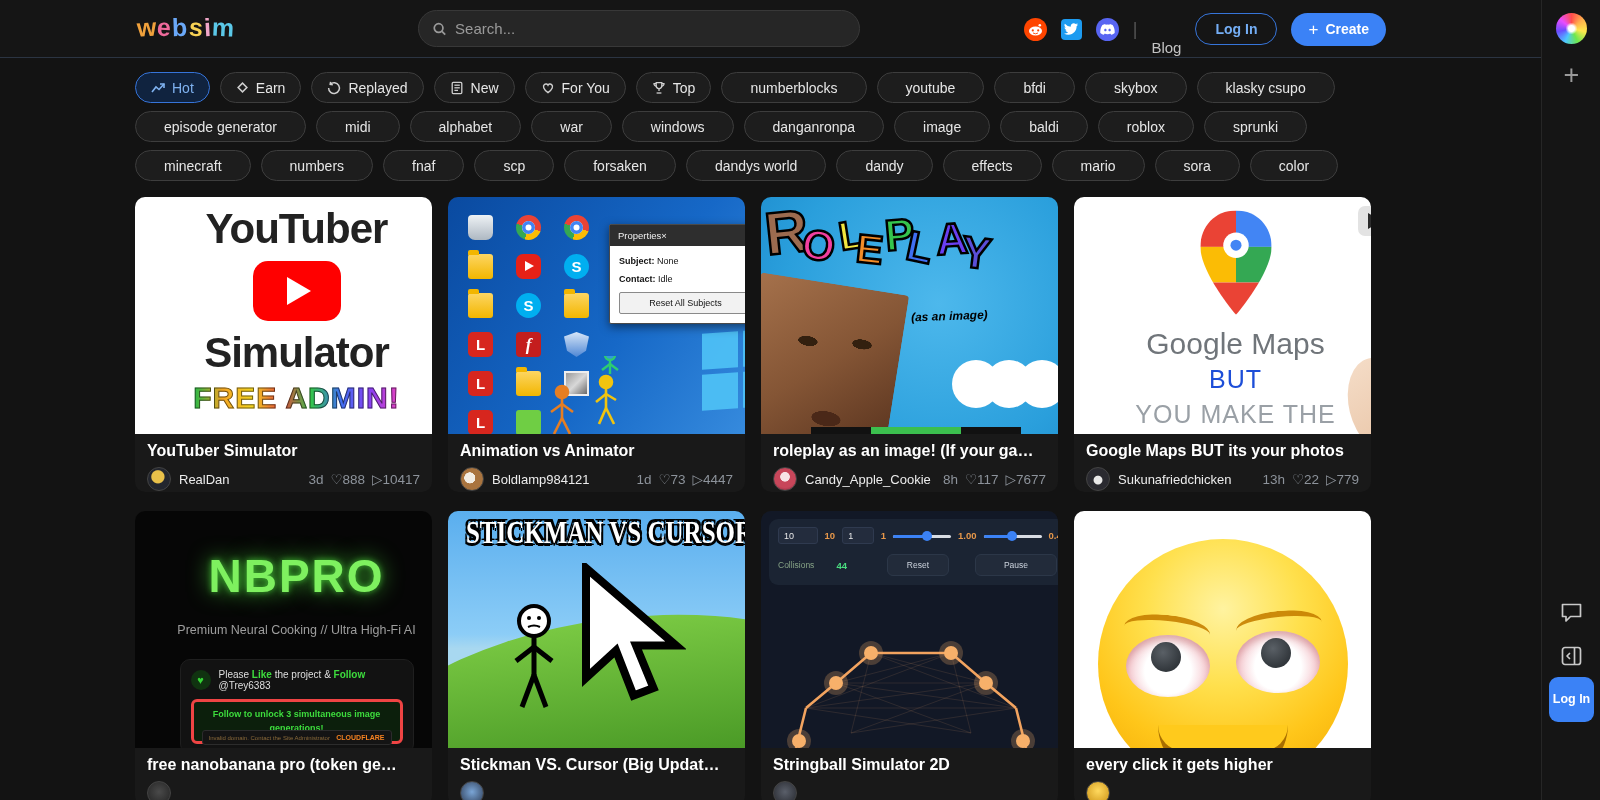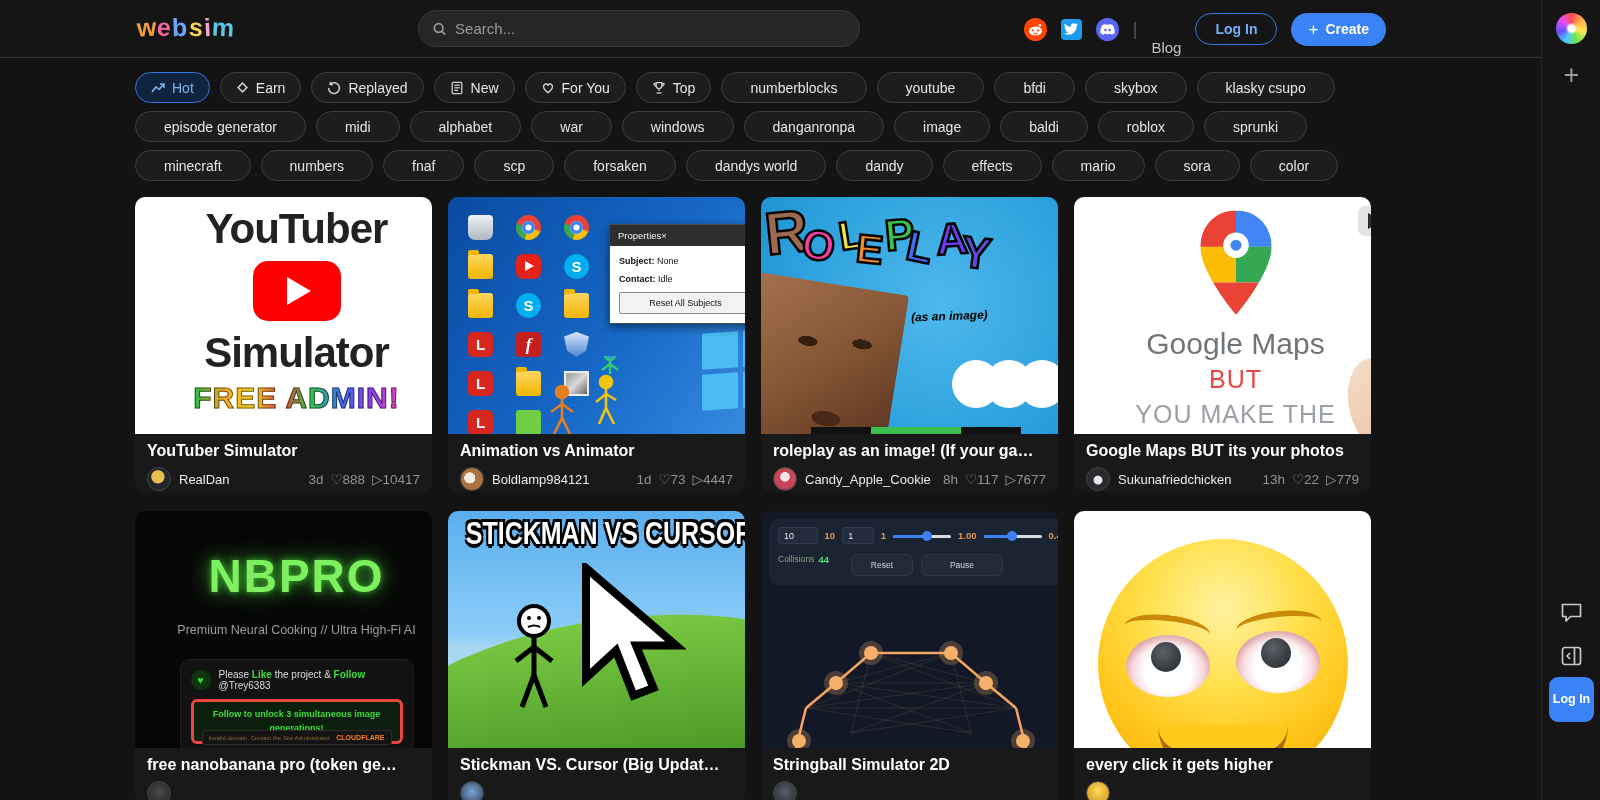--- a/index.html
+++ b/index.html
@@ -127,21 +127,21 @@
       radial-gradient(ellipse 24px 12px at 58% 80%, #4a2818 60%, transparent 62%),
       linear-gradient(140deg,#a5714b 0%,#845535 50%,#56311d 100%); }
   .rp-bubbles { position:absolute; right:18px; bottom:26px; display:flex; }
   .rp-bubbles i { width:48px; height:48px; background:#fff; border-radius:50%; margin-left:-15px; }
   .rp-bar { position:absolute; left:110px; bottom:0; width:90px; height:7px; background:#3bbf4e;
     box-shadow:-60px 0 0 #111,60px 0 0 #111; }
 
   
   .t-gm { background:#fff; text-align:center; }
   .gm-brand { font-size:30px; color:#70757a; margin-top:4px; letter-spacing:0; }
-  .gm-but { font-size:25px; color:#ef4444; margin-top:4px; letter-spacing:1px; }
+  .gm-but { font-size:25px; color:#1d4ed8; margin-top:4px; letter-spacing:1px; }
   .gm-line3 { font-size:25px; color:#9aa0a6; margin-top:6px; letter-spacing:1px; }
   .gm-thumbph { position:absolute; right:-14px; top:160px; width:62px; height:96px;
     background:linear-gradient(160deg,#f5ddc8,#e8c3a4); border-radius:50%; transform:rotate(-14deg); }
   .playov { position:absolute; top:9px; right:9px; width:30px; height:30px; background:#e3e3e3;
     border-radius:7px; display:flex; align-items:center; justify-content:center; }
   .playov::after { content:""; border-left:13px solid #2b2b2b; border-top:8px solid transparent;
     border-bottom:8px solid transparent; margin-left:3px; }
 
   
   .t-nb { background:#060606; text-align:center; }
@@ -156,21 +156,21 @@
   .nb-green { color:#3ddc3d; font-weight:bold; }
   .nb-unlock { margin-top:8px; background:#0c1f0c; border:3px solid #ef4444; border-radius:6px;
     padding:6px 8px; font-size:9px; color:#3ddc3d; font-weight:bold; text-align:center; line-height:1.5; }
   .nb-foot { position:absolute; left:50%; transform:translateX(-50%); bottom:3px; width:190px;
     background:#141414; border:1px solid #2c2c2c; border-radius:3px; padding:3px 6px;
     display:flex; align-items:center; justify-content:space-between; }
   .nb-foot .note { font-size:6px; color:#8a6a3a; }
   .nb-foot .cf { font-size:7px; color:#f48120; font-weight:bold; }
 
   
-  .t-sc { background:linear-gradient(#5aaeee 0%,#8ccdf7 52%,#a8d8f0 58%); }
+  .t-sc { background:linear-gradient(#5aaeee 0%,#8ccdf7 52%,#a8d8f0 58%);font-family:Liberation Serif, serif; }
   .sc-hill { position:absolute; left:-30%; bottom:-55%; width:170%; height:110%;
     background:linear-gradient(#7ac943,#3e8e1f 70%); border-radius:50%; transform:rotate(-7deg); }
   .sc-banner { position:absolute; top:4px; left:0; right:0; text-align:center; font-size:25px;
     font-weight:bold; color:#fff; letter-spacing:0px; transform:scaleY(1.25); transform-origin:top;
     text-shadow:2px 2px 0 #000,-2px 2px 0 #000,2px -2px 0 #000,-2px -2px 0 #000,0 3px 0 #000; }
   .sc-cursor { position:absolute; left:128px; top:52px; }
   .sc-man { position:absolute; left:54px; top:92px; }
 
   
   .t-sb { background:#121826; }
@@ -178,21 +178,21 @@
     border-radius:9px; padding:8px 9px 9px; }
   .sb-r1 { display:flex; align-items:center; gap:7px; }
   .sb-input { width:56px; height:17px; background:#232c3d; border:1px solid #2f3a4f; border-radius:3px;
     color:#e8e8e8; font-size:9px; display:flex; align-items:center; padding-left:5px; }
   .sb-input.small { width:44px; }
   .sb-num { color:#e8984a; font-size:9.5px; font-weight:bold; }
   .sb-slider { position:relative; width:58px; height:10px; flex:none; }
   .sb-slider .trk { position:absolute; top:4px; left:0; right:0; height:3.5px; border-radius:2px; background:#d8dce3; }
   .sb-slider .fil { position:absolute; top:4px; left:0; height:3.5px; border-radius:2px; background:#3b82f6; }
   .sb-slider .knb { position:absolute; top:0; width:10px; height:10px; border-radius:50%; background:#3b82f6; }
-  .sb-r2 { display:flex; gap:8px; margin-top:10px; }
+  .sb-r2 { display:flex; align-items:center; gap:26px; margin-top:10px; }
   .sb-col { color:#86a386; font-size:8.5px; }
   .sb-colv { color:#4ade80; font-size:9.5px; font-weight:bold; margin-left:-4px; }
   .sb-btn { background:#222b3a; border:1px solid #2c3748; border-radius:6px; color:#cdd4de;
     font-size:8.5px; padding:5px 0; text-align:center; }
   .sb-btn.reset { width:62px; margin-left:14px; }
   .sb-btn.pause { width:82px; }
   .sb-net { position:absolute; left:0; bottom:0; }
 
   
   .t-em { background:#fff; }

